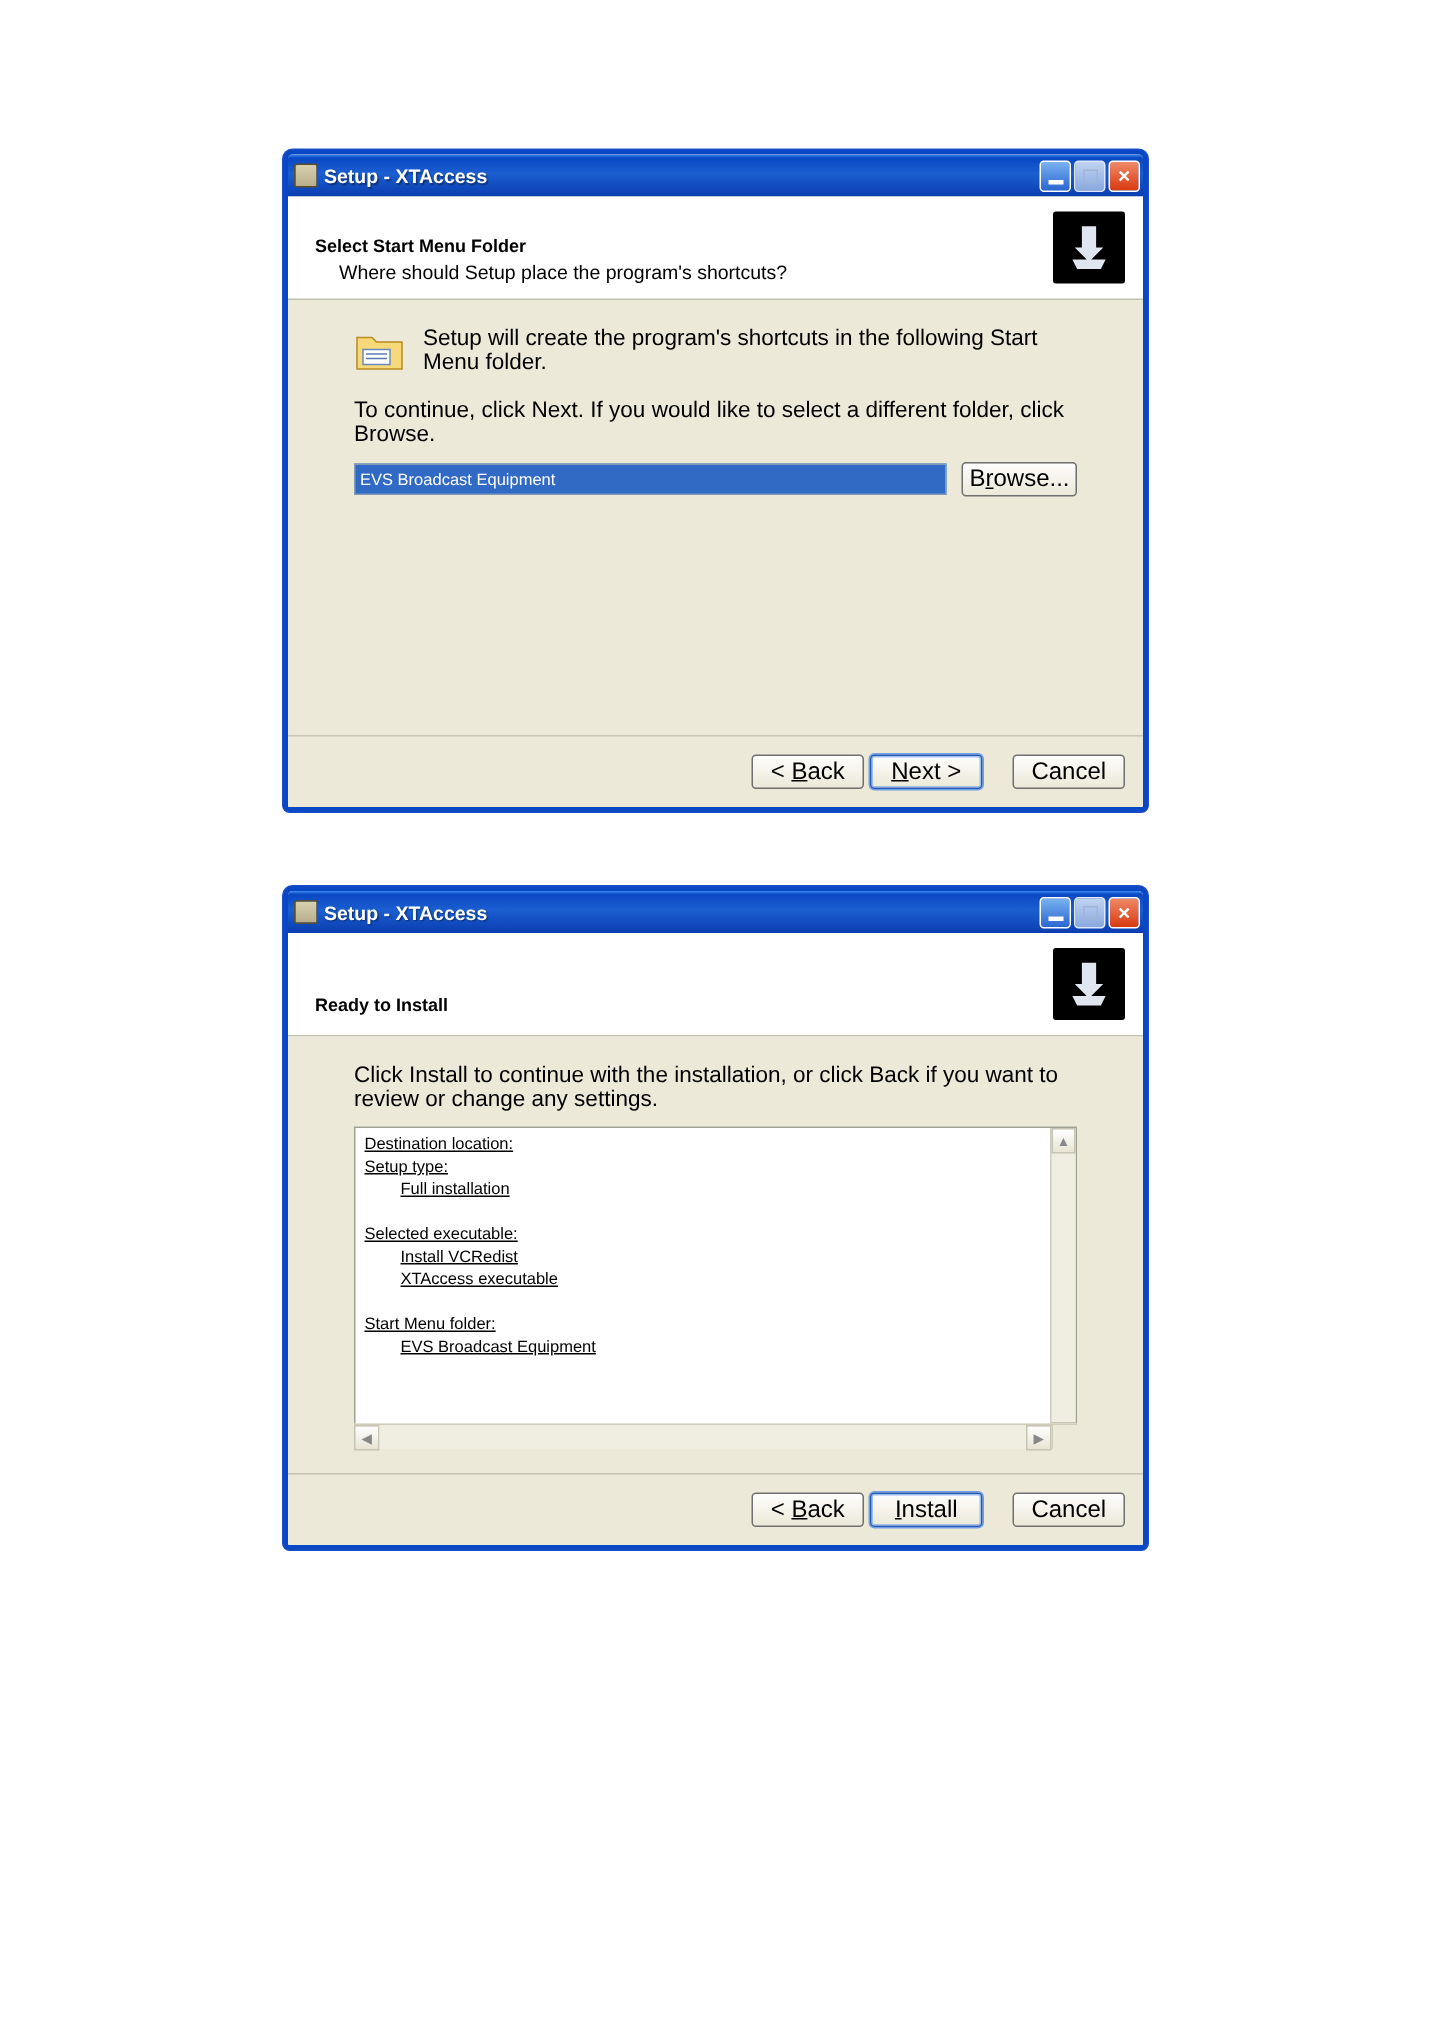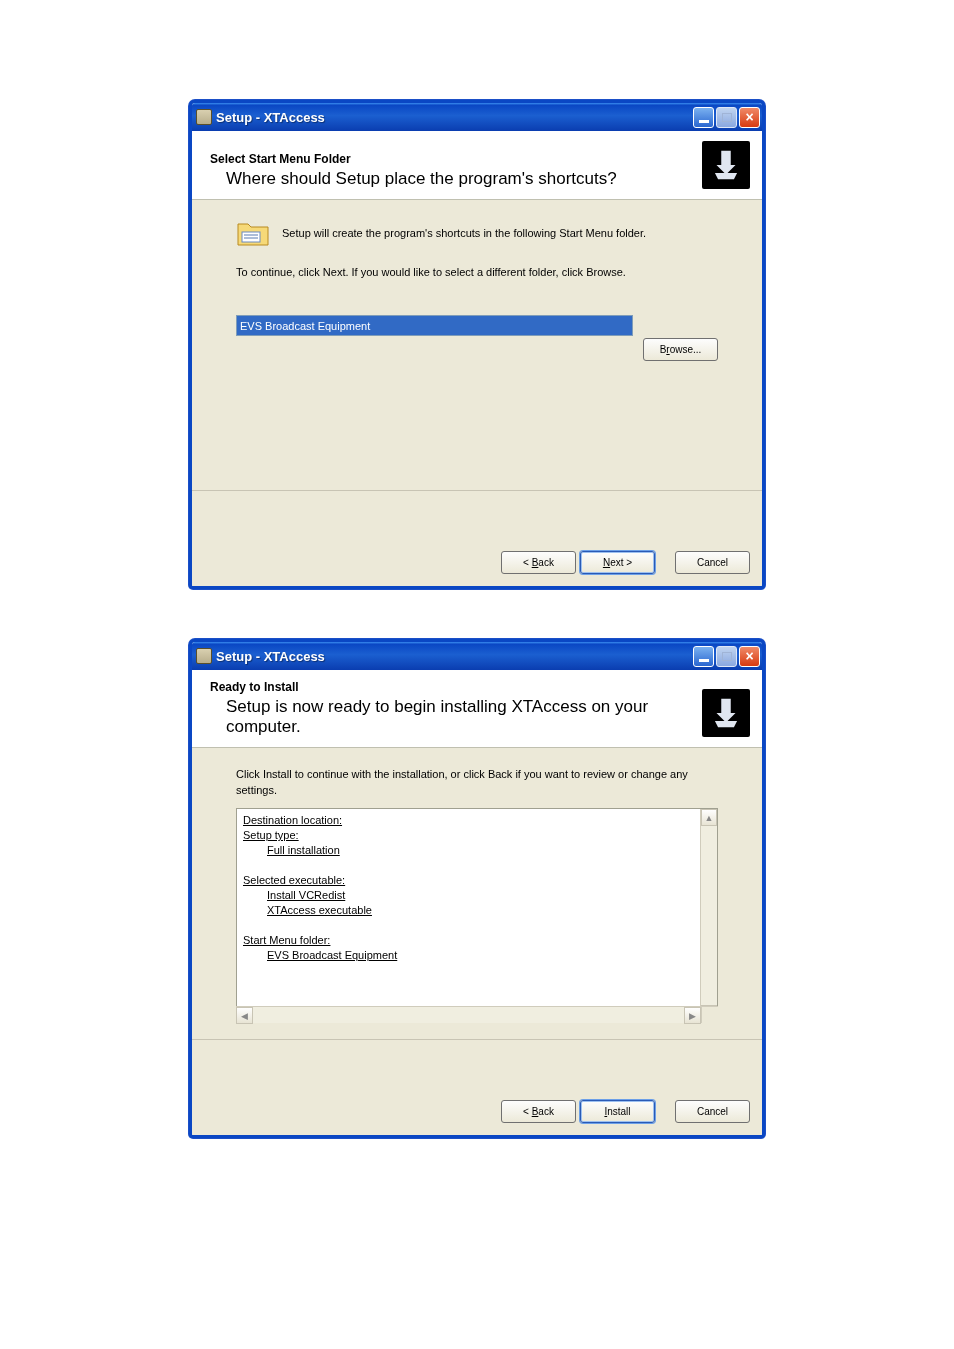--- a/index.html
+++ b/index.html
@@ -59,66 +59,65 @@
     .header-area {
       background: #fff;
       display: flex;
       align-items: flex-end;
       padding: 10px 12px 10px 18px;
       border-bottom: 1px solid #c0c0b0;
       min-height: 66px;
     }
     .header-text { flex: 1; }
     .header-title { font-weight: bold; font-size: 12px; margin-bottom: 3px; }
-    .header-sub { padding-left: 16px; font-size: 17px; }
+    .header-sub { padding-left: 16px; font-size: 13px; }
     .header-icon {
       width: 48px; height: 48px;
       background: #000;
       border-radius: 2px;
       display:flex; align-items:center; justify-content:center;
     }
     .header-icon svg { width: 38px; height:38px; fill:#e8eef6; }
 
     .body-area {
       background: #ece9d8;
       padding: 18px 44px 10px 44px;
       min-height: 290px;
     }
     .folder-row { display:flex; align-items:center; margin-bottom:16px; }
     .folder-icon {
       width: 34px; height: 30px; margin-right: 12px;
       position:relative;
     }
     .folder-icon svg { width:34px; height:30px; }
-    .body-text { font-size: 11px; line-height: 16px; margin-bottom: 10px; }
+    .body-text { font-size: 15px; line-height: 16px; margin-bottom: 10px; }
     .input-row { display: flex; gap: 10px; align-items: center; }
     .text-input {
       flex: 1;
       font-family: Tahoma, Arial, sans-serif;
       font-size: 11px;
       height: 21px;
       border: 1px solid #7f9db9;
       padding: 1px 3px;
       background: #fff;
     }
     .text-input.selected {
       background: #316ac5;
       color: #fff;
     }
     .btn {
       font-family: Tahoma, Arial, sans-serif;
-      font-size: 10px;
+      font-size: 16px;
       height: 23px;
       min-width: 75px;
       padding: 0 4px;
       background: linear-gradient(#fdfdfd, #ece9d8);
       border: 1px solid #707070;
       border-radius: 3px;
       cursor: pointer;
-      margin-top: 48px;
     }
     .btn.default {
       border: 1px solid #2a5ab5;
       box-shadow: inset 0 0 0 1px #9cc0f0, 0 0 0 1px #6b9fe8;
     }
     .btn .ul { text-decoration: underline; }
 
     .footer-area {
       background: #ece9d8;
       border-top: 1px solid #c8c4b4;
@@ -245,21 +244,20 @@
           <span></span>
         </div>
       <div class="win-btn win-close">
           <span>×</span>
         </div>
     </div>
   </div>
   <div class="header-area">
     <div class="header-text">
       <div class="header-title">Ready to Install</div>
-      <div class="header-sub">Setup is now ready to begin installing XTAccess on your computer.</div>
     </div>
     <div class="header-icon">
       <svg viewBox="0 0 48 48">
           <path d="M10 34h28 l-4 8 h-20z M18 6h12v18h6l-12 12-12-12h6z" fill="#e0e6f0"></path>
         </svg>
     </div>
   </div>
   <div class="body-area" style="min-height:auto; padding-bottom:16px;">
     <div class="body-text">Click Install to continue with the installation, or click Back if you want to review or change any settings.</div>
     <div class="summary-wrap">

